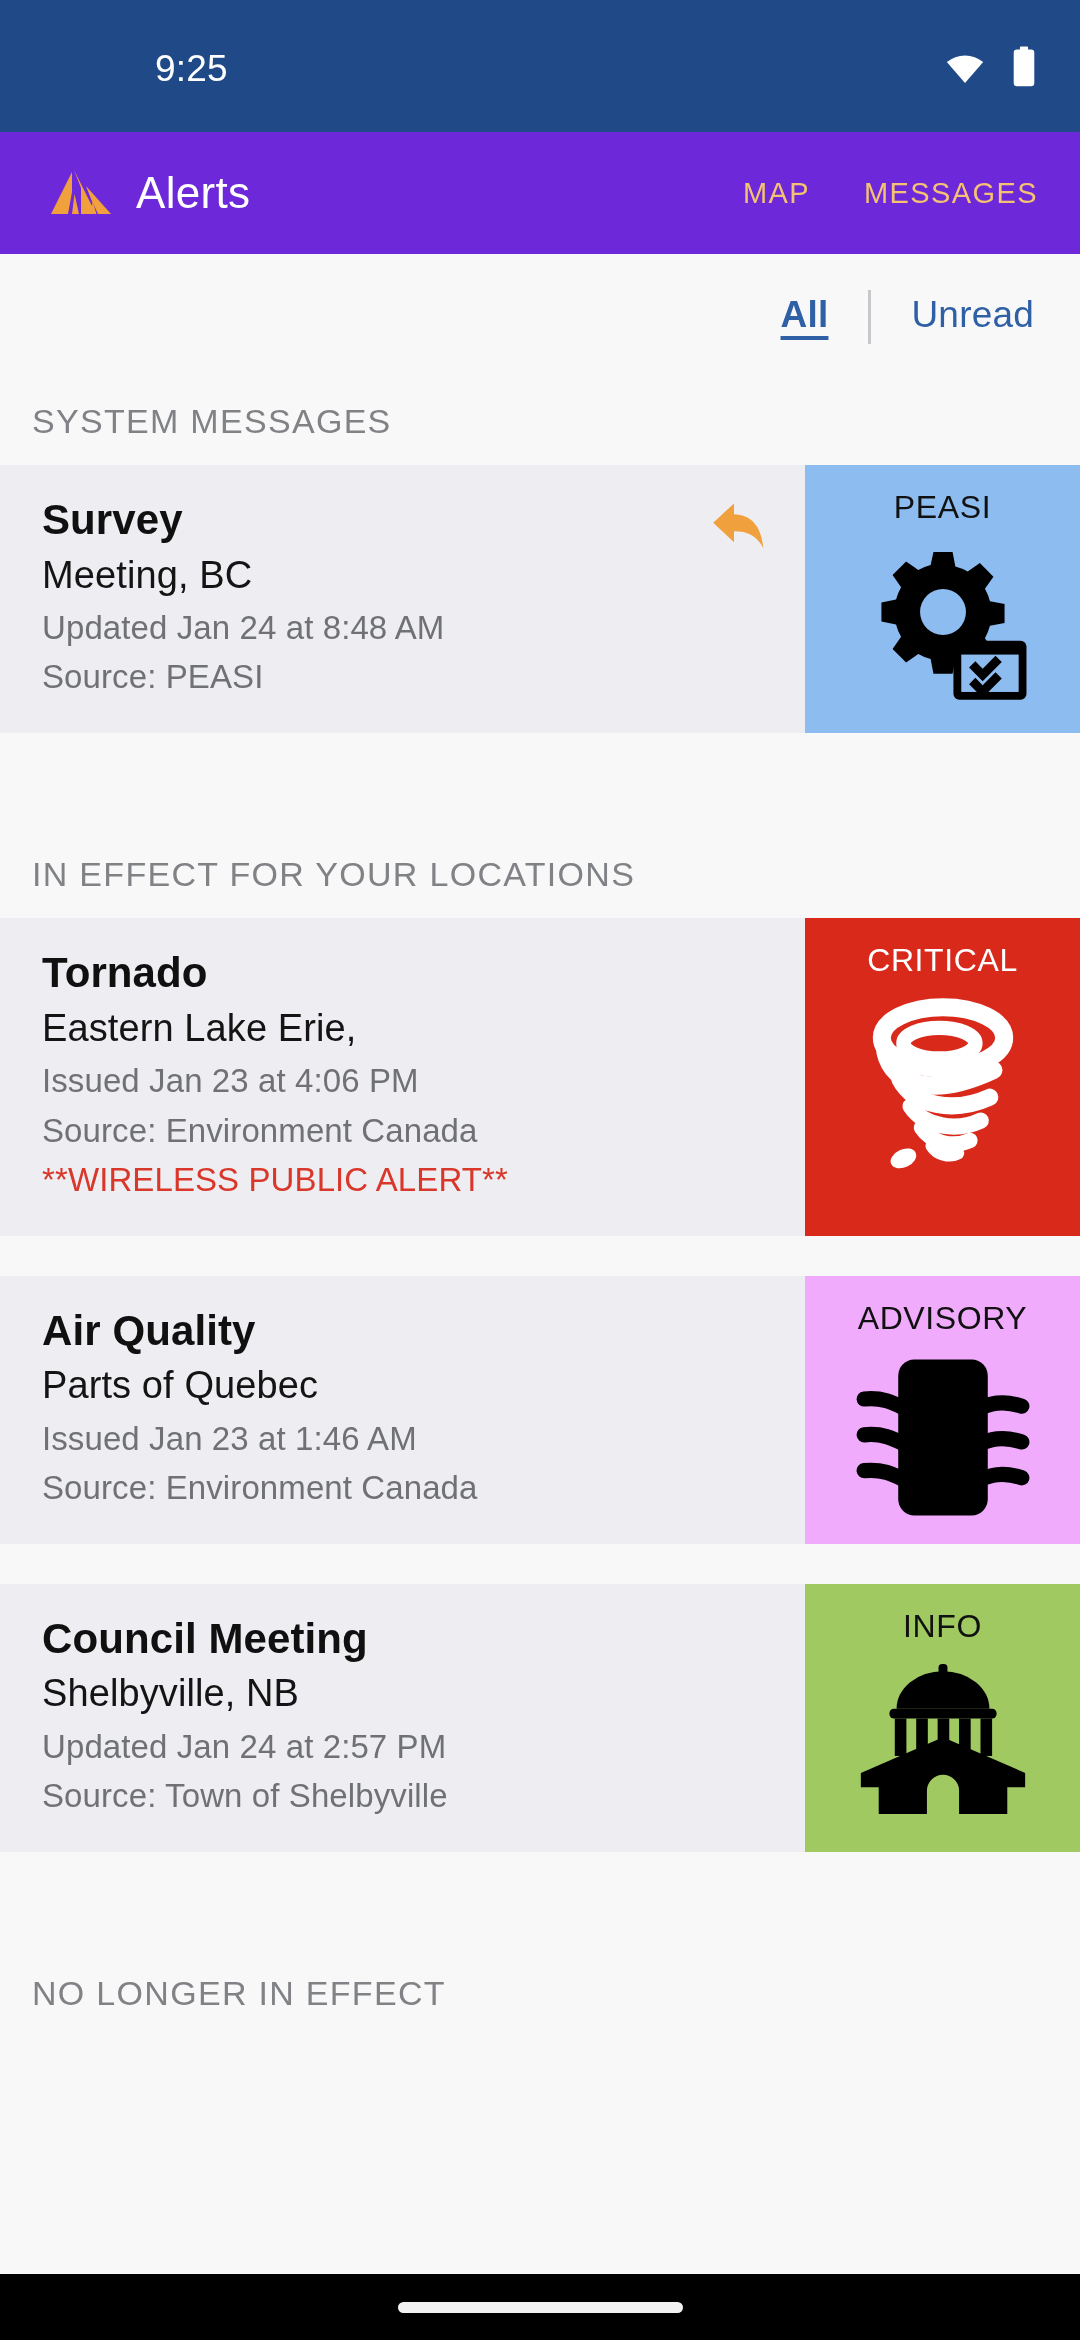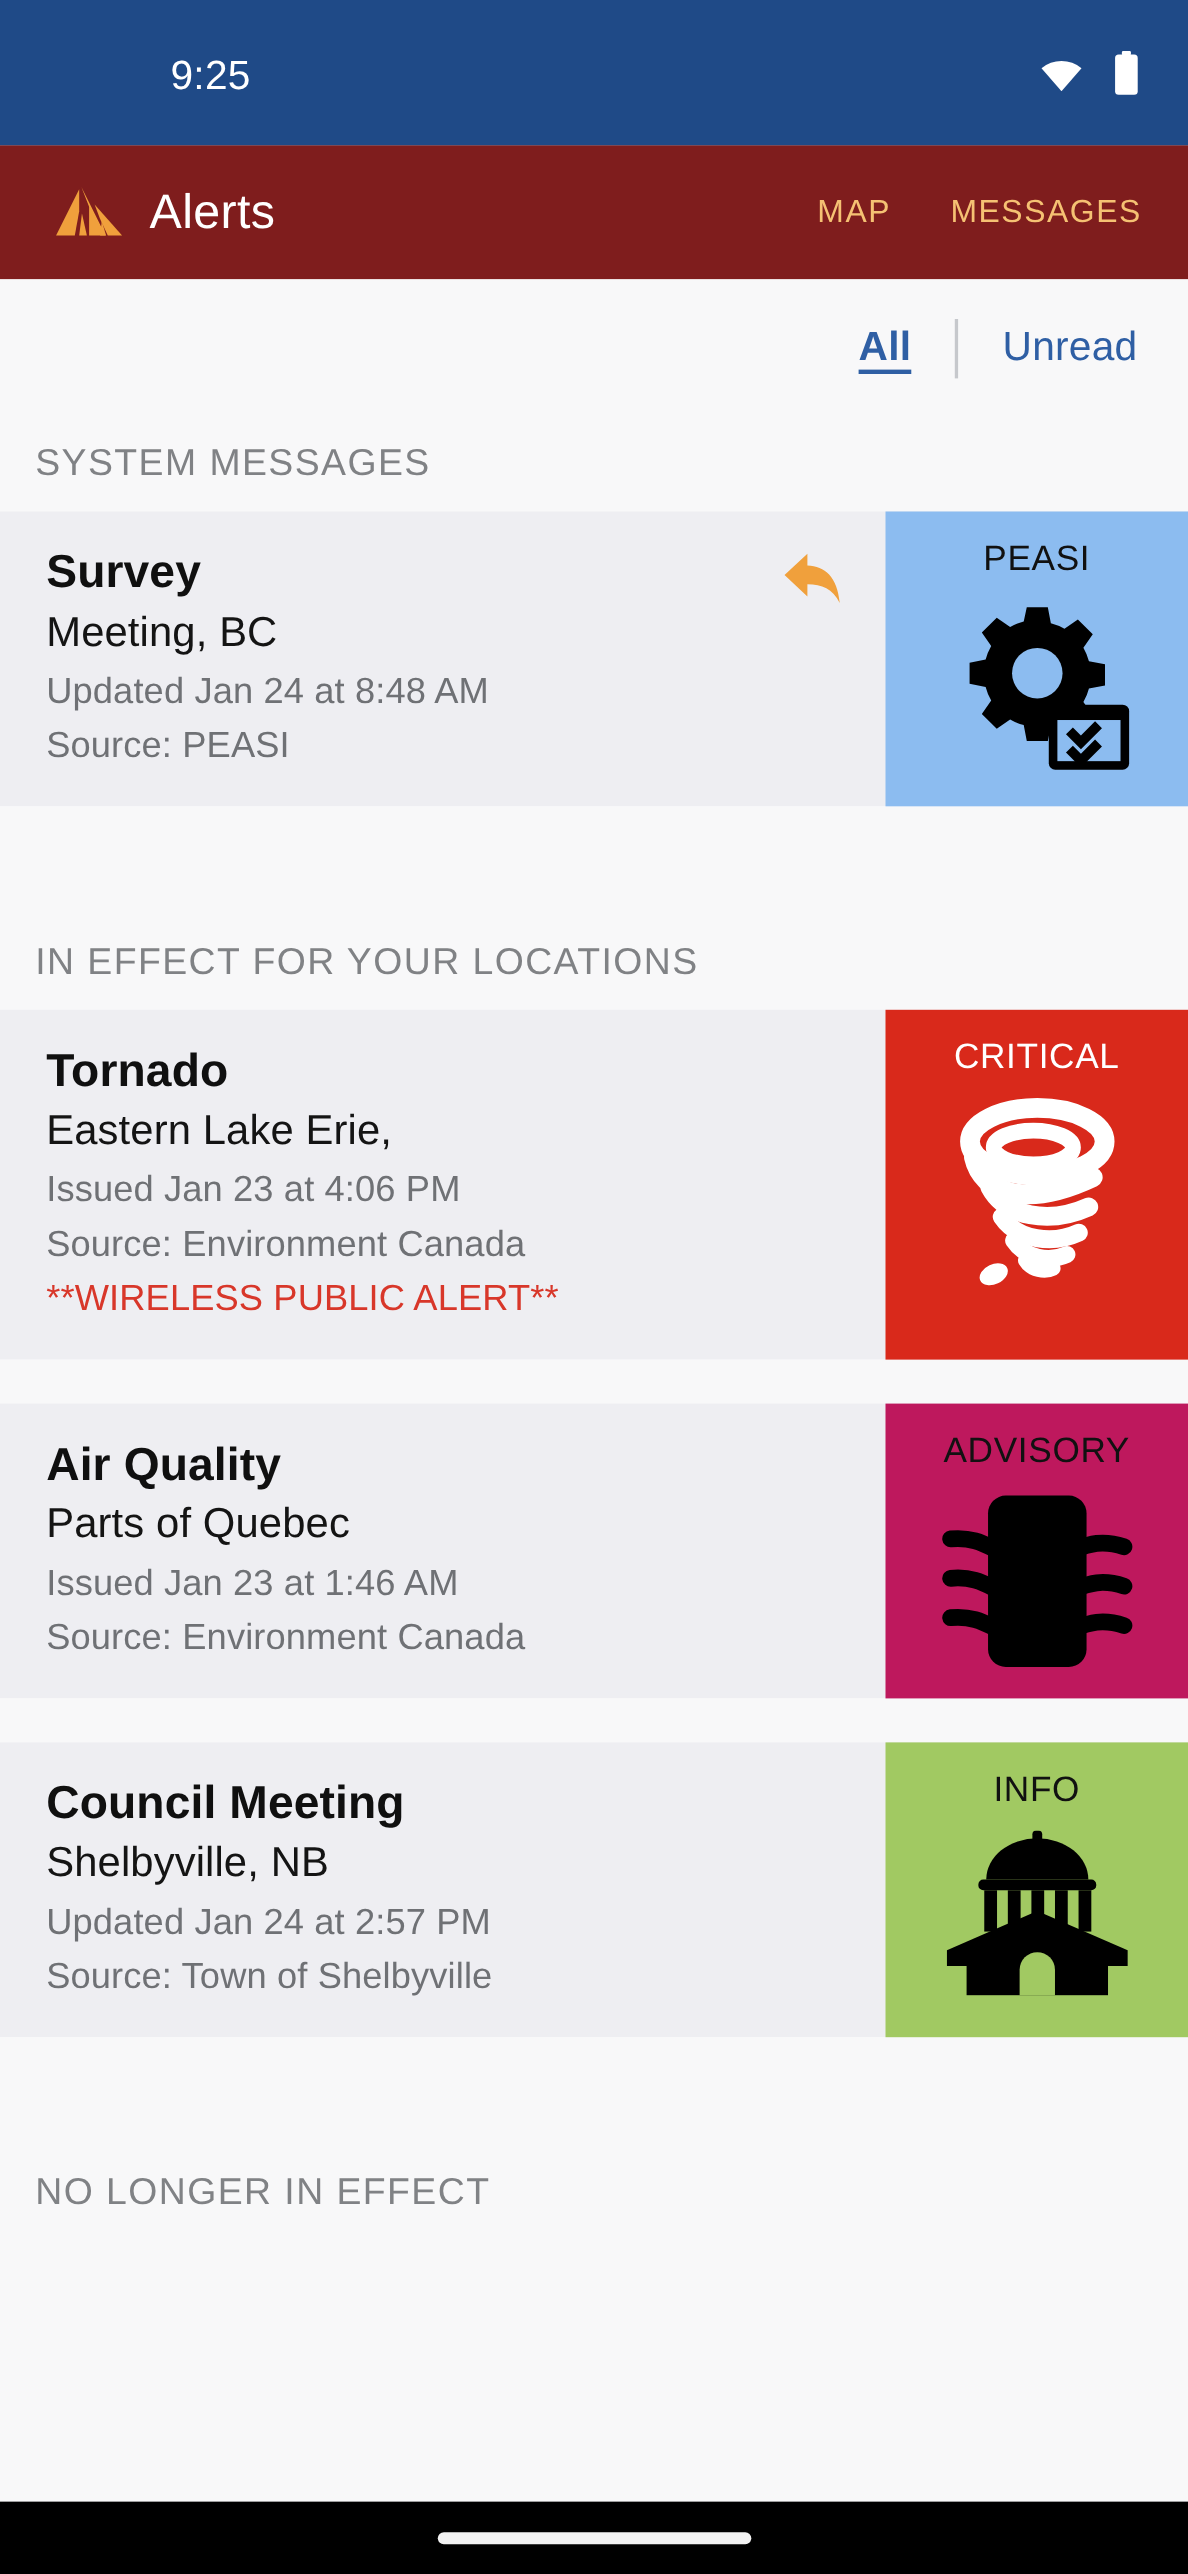--- a/index.html
+++ b/index.html
@@ -19,21 +19,21 @@
   }
   .status-time {
     color:#ffffff; font-size:37px; font-weight:500; letter-spacing:.2px;
     margin-left:155px; margin-top:6px;
   }
   .status-icons { display:flex; align-items:center; gap:26px; margin-top:6px; }
   .wifi-ic, .batt-ic { display:block; }
 
   
   .appbar {
-    height:122px; flex:0 0 122px; background:#7f1d1d;
+    height:122px; flex:0 0 122px; background:#6d28d9;
     display:flex; align-items:center; padding:0 40px 0 48px;
   }
   .brand { display:flex; align-items:center; gap:22px; }
   .logo { width:66px; height:50px; display:block; }
   .app-title { color:#ffffff; font-size:44px; font-weight:500; letter-spacing:.3px; }
   .appbar-spacer { flex:1 1 auto; }
   .appbar-actions { display:flex; align-items:center; gap:50px; }
   .appbar-btn {
     color:#f5c173; font-size:29px; font-weight:500; letter-spacing:1.4px;
     background:none; border:none; font-family:inherit; cursor:pointer; padding:6px 2px;
@@ -80,21 +80,21 @@
     flex:0 0 275px; width:275px;
     display:flex; flex-direction:column; align-items:center;
     padding-top:26px;
   }
   .badge-label { font-size:32px; letter-spacing:.6px; line-height:1; }
   .badge-icon  { margin-top:22px; display:block; }
   .badge.system   { background:#8cbcf0; }
   .badge.system .badge-label   { color:#111; }
   .badge.critical { background:#d9291b; }
   .badge.critical .badge-label { color:#ffffff; }
-  .badge.advisory { background:#be185d; }
+  .badge.advisory { background:#f0abfc; }
   .badge.advisory .badge-label { color:#111; }
   .badge.info     { background:#a1c962; }
   .badge.info .badge-label     { color:#111; }
 
   .gap { background:#f8f8f9; width:100%; }
   .gap.g1 { height:100px; }
   .gap.g2 { height:40px; }
 
   
   .navbar {

